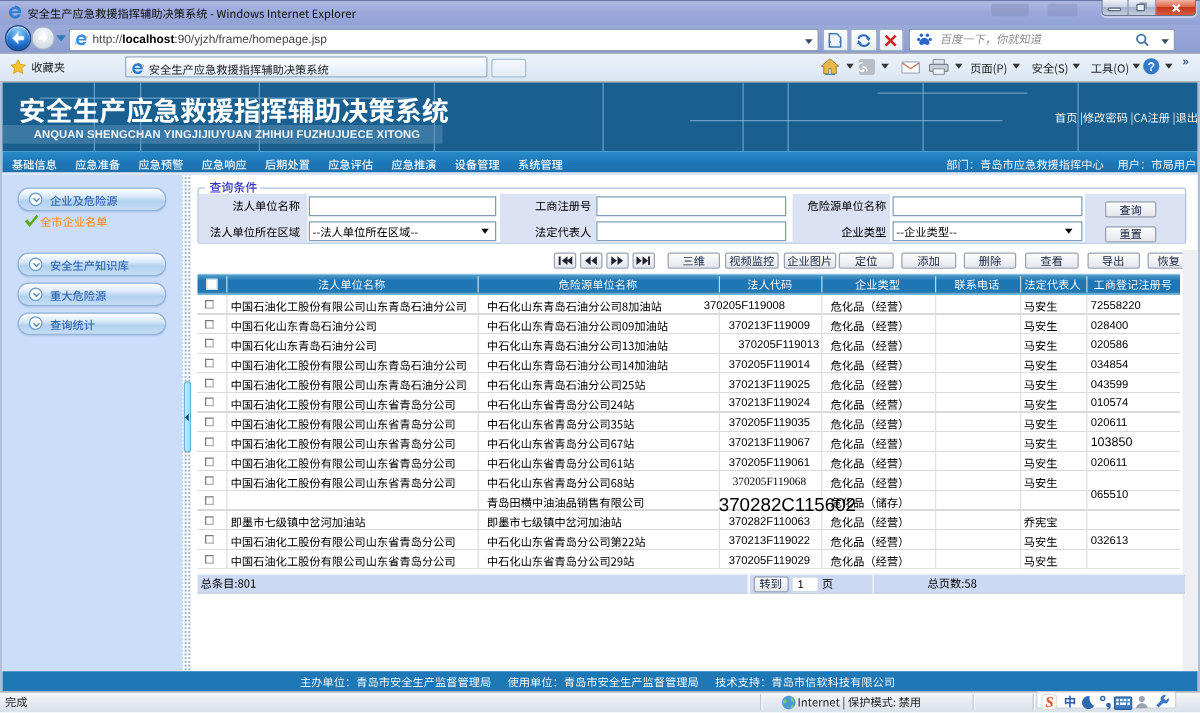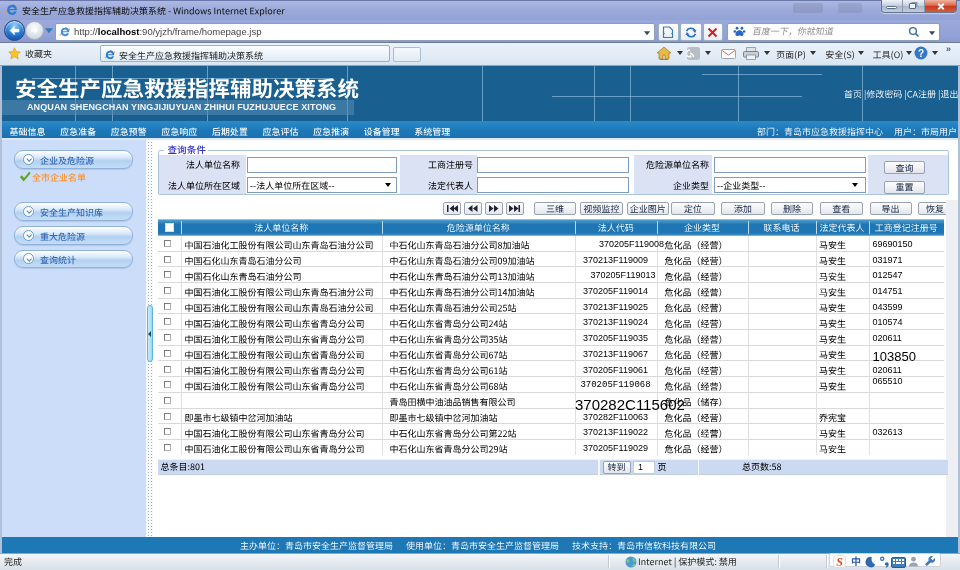--- a/index.html
+++ b/index.html
@@ -297,40 +297,40 @@
 <div class="cb" style="left:163.5px;top:302.7px"></div>
 <div class="cb" style="left:163.5px;top:318.4px"></div>
 <div class="cb" style="left:163.5px;top:334.1px"></div>
 <div class="cb" style="left:163.5px;top:349.8px"></div>
 <div class="cb" style="left:163.5px;top:365.5px"></div>
 <div class="cb" style="left:163.5px;top:381.2px"></div>
 <div class="cb" style="left:163.5px;top:396.9px"></div>
 <div class="cb" style="left:163.5px;top:412.5px"></div>
 <div class="cb" style="left:163.5px;top:428.2px"></div>
 <div class="cb" style="left:163.5px;top:443.9px"></div>
-<div class="abs" style="left:591px;width:81px;top:239.0px;text-align:center;font-size:9px;color:#000;font-family:'Liberation Sans'">370205F119008</div>
-<div class="abs" style="left:872.5px;top:239.0px;font-size:9px;color:#000;font-family:'Liberation Sans'">69690150</div>
+<div class="abs" style="left:555px;width:81px;top:239.0px;text-align:center;font-size:9px;color:#000;font-family:'Liberation Sans'">370205F119008</div>
+<div class="abs" style="left:872.5px;top:239.0px;font-size:9px;color:#000;font-family:'Liberation Sans'">72558220</div>
 <div class="abs" style="left:575px;width:81px;top:254.7px;text-align:center;font-size:9px;color:#000;font-family:'Liberation Sans'">370213F119009</div>
-<div class="abs" style="left:872.5px;top:254.7px;font-size:9px;color:#000;font-family:'Liberation Sans'">031971</div>
+<div class="abs" style="left:872.5px;top:254.7px;font-size:9px;color:#000;font-family:'Liberation Sans'">028400</div>
 <div class="abs" style="left:575px;width:96px;top:270.4px;text-align:center;font-size:9px;color:#000;font-family:'Liberation Sans'">370205F119013</div>
-<div class="abs" style="left:872.5px;top:270.4px;font-size:9px;color:#000;font-family:'Liberation Sans'">012547</div>
+<div class="abs" style="left:872.5px;top:270.4px;font-size:9px;color:#000;font-family:'Liberation Sans'">020586</div>
 <div class="abs" style="left:575px;width:81px;top:286.1px;text-align:center;font-size:9px;color:#000;font-family:'Liberation Sans'">370205F119014</div>
-<div class="abs" style="left:872.5px;top:286.1px;font-size:9px;color:#000;font-family:'Liberation Sans'">014751</div>
+<div class="abs" style="left:872.5px;top:286.1px;font-size:9px;color:#000;font-family:'Liberation Sans'">034854</div>
 <div class="abs" style="left:575px;width:81px;top:301.7px;text-align:center;font-size:9px;color:#000;font-family:'Liberation Sans'">370213F119025</div>
 <div class="abs" style="left:872.5px;top:301.7px;font-size:9px;color:#000;font-family:'Liberation Sans'">043599</div>
 <div class="abs" style="left:575px;width:81px;top:317.4px;text-align:center;font-size:9px;color:#000;font-family:'Liberation Sans'">370213F119024</div>
 <div class="abs" style="left:872.5px;top:317.4px;font-size:9px;color:#000;font-family:'Liberation Sans'">010574</div>
 <div class="abs" style="left:575px;width:81px;top:333.1px;text-align:center;font-size:9px;color:#000;font-family:'Liberation Sans'">370205F119035</div>
 <div class="abs" style="left:872.5px;top:333.1px;font-size:9px;color:#000;font-family:'Liberation Sans'">020611</div>
 <div class="abs" style="left:575px;width:81px;top:348.8px;text-align:center;font-size:9px;color:#000;font-family:'Liberation Sans'">370213F119067</div>
-<div class="abs" style="left:872.5px;top:348.8px;font-size:13px;color:#000;font-family:'Liberation Sans'">103850</div>
+<div class="abs" style="left:872.5px;top:348.8px;font-size:10px;color:#000;font-family:'Liberation Sans'">103850</div>
 <div class="abs" style="left:575px;width:81px;top:364.5px;text-align:center;font-size:9px;color:#000;font-family:'Liberation Sans'">370205F119061</div>
 <div class="abs" style="left:872.5px;top:364.5px;font-size:9px;color:#000;font-family:'Liberation Sans'">020611</div>
-<div class="abs" style="left:575px;width:81px;top:380.2px;text-align:center;font-size:9px;color:#000;font-family:Liberation Mono, monospace">370205F119068</div>
-<div class="abs" style="left:872.5px;top:376px;font-size:9px;color:#000;font-family:'Liberation Sans'">065510</div>
+<div class="abs" style="left:575px;width:81px;top:380.2px;text-align:center;font-size:9px;color:#000;font-family:Liberation Serif, serif">370205F119068</div>
+<div class="abs" style="left:872.5px;top:390px;font-size:9px;color:#000;font-family:'Liberation Sans'">065510</div>
 <div class="abs" style="left:575px;width:67px;top:395.9px;text-align:left;font-size:15px;color:#000;font-family:'Liberation Sans'">370282C115602</div>
 <div class="abs" style="left:575px;width:81px;top:411.5px;text-align:center;font-size:9px;color:#000;font-family:'Liberation Sans'">370282F110063</div>
 <div class="abs" style="left:575px;width:81px;top:427.2px;text-align:center;font-size:9px;color:#000;font-family:'Liberation Sans'">370213F119022</div>
 <div class="abs" style="left:872.5px;top:427.2px;font-size:9px;color:#000;font-family:'Liberation Sans'">032613</div>
 <div class="abs" style="left:575px;width:81px;top:442.9px;text-align:center;font-size:9px;color:#000;font-family:'Liberation Sans'">370205F119029</div>
 <div class="abs" style="left:946px;top:200px;width:11.5px;height:337px;background:#edeff2"></div>
 <div class="abs" id="pager"></div>
 <div class="pgsep" style="left:598px"></div>
 <div class="pgsep" style="left:697.5px"></div>
 <div class="btn" id="pgbtn"></div>

